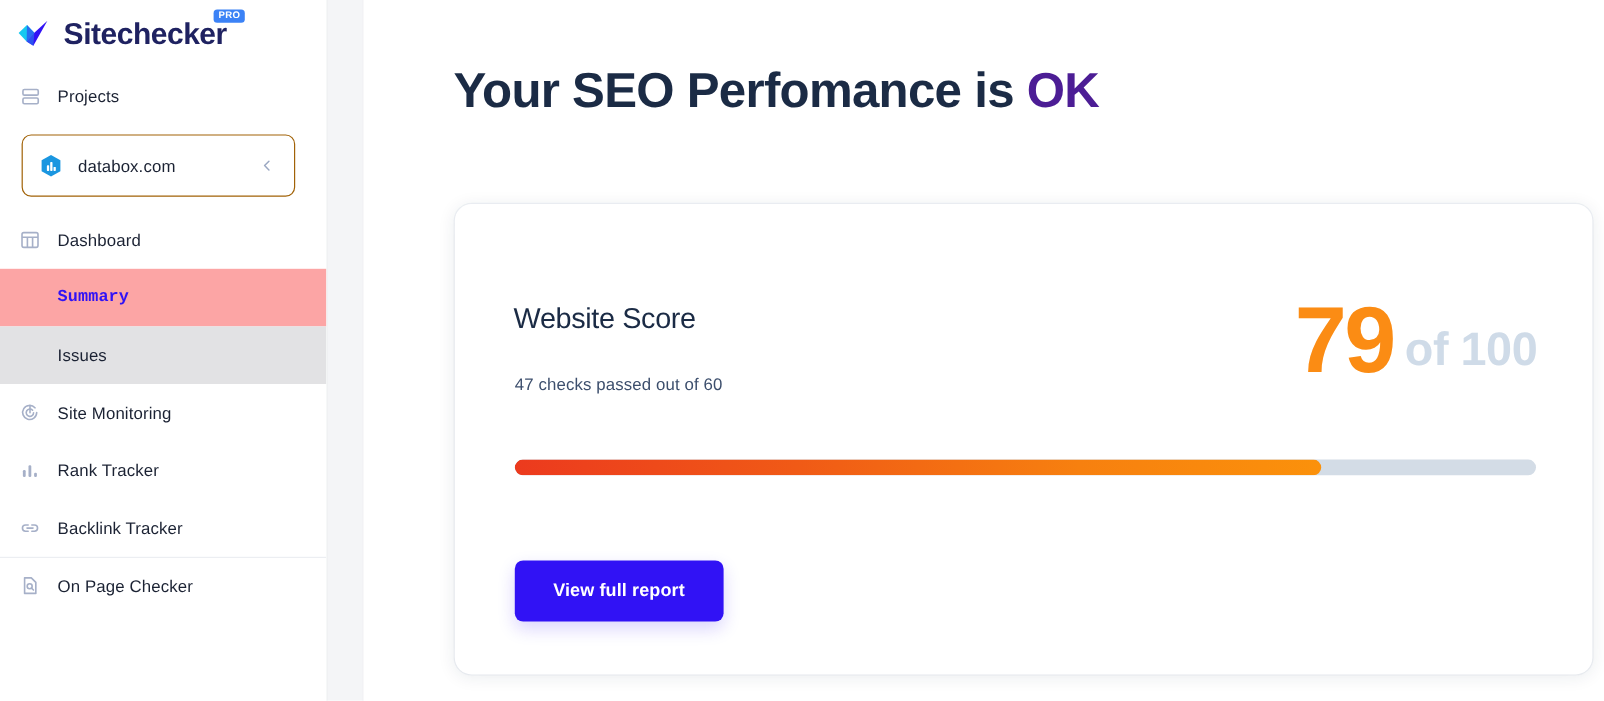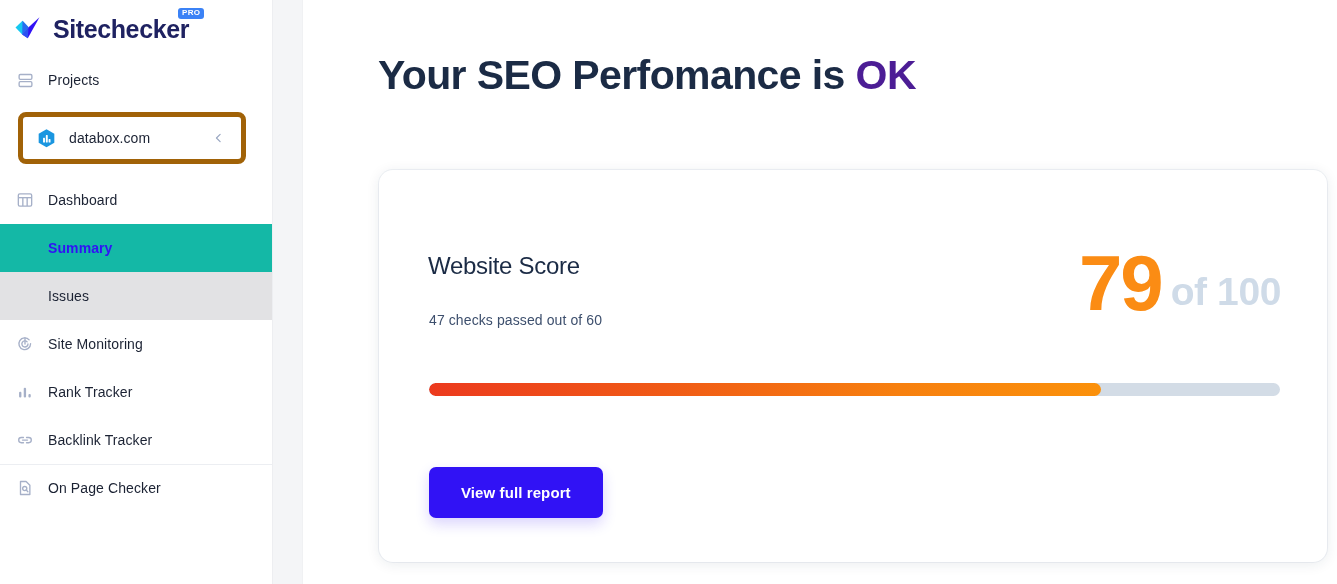--- a/index.html
+++ b/index.html
@@ -94,37 +94,38 @@
     position: absolute;
     right: 26px;
     top: 50%;
     transform: translateY(-50%);
     color: #9aa7c2;
     display: flex;
   }
 
   .nav-item.is-expanded { background: #e2e2e4; }
   .nav-item.is-active-sub {
-    background: #14b8a6;
+    background: #fca5a5;
+    font-family: Liberation Mono, monospace;
   }
   .nav-item.is-active-sub .nav-label { color: #3112f5; font-weight: 700; }
   .nav-item.is-sub { padding-left: 48px; }
   .nav-item.is-sub-plain { background: #e2e2e4; }
   .nav-item.has-top-divider::before {
     content: "";
     position: absolute;
     left: 0; right: 0; top: 0;
     height: 1px;
     background: #eceef2;
   }
 
   .project-box {
     margin: 8px 26px 12px 18px;
     height: 52px;
-    border: 5px solid #a16207;
+    border: 1px solid #a16207;
     border-radius: 8px;
     display: flex;
     align-items: center;
     padding: 0 12px 0 12px;
     background: #ffffff;
     cursor: pointer;
     position: relative;
   }
   .project-icon {
     width: 22px; height: 22px;

